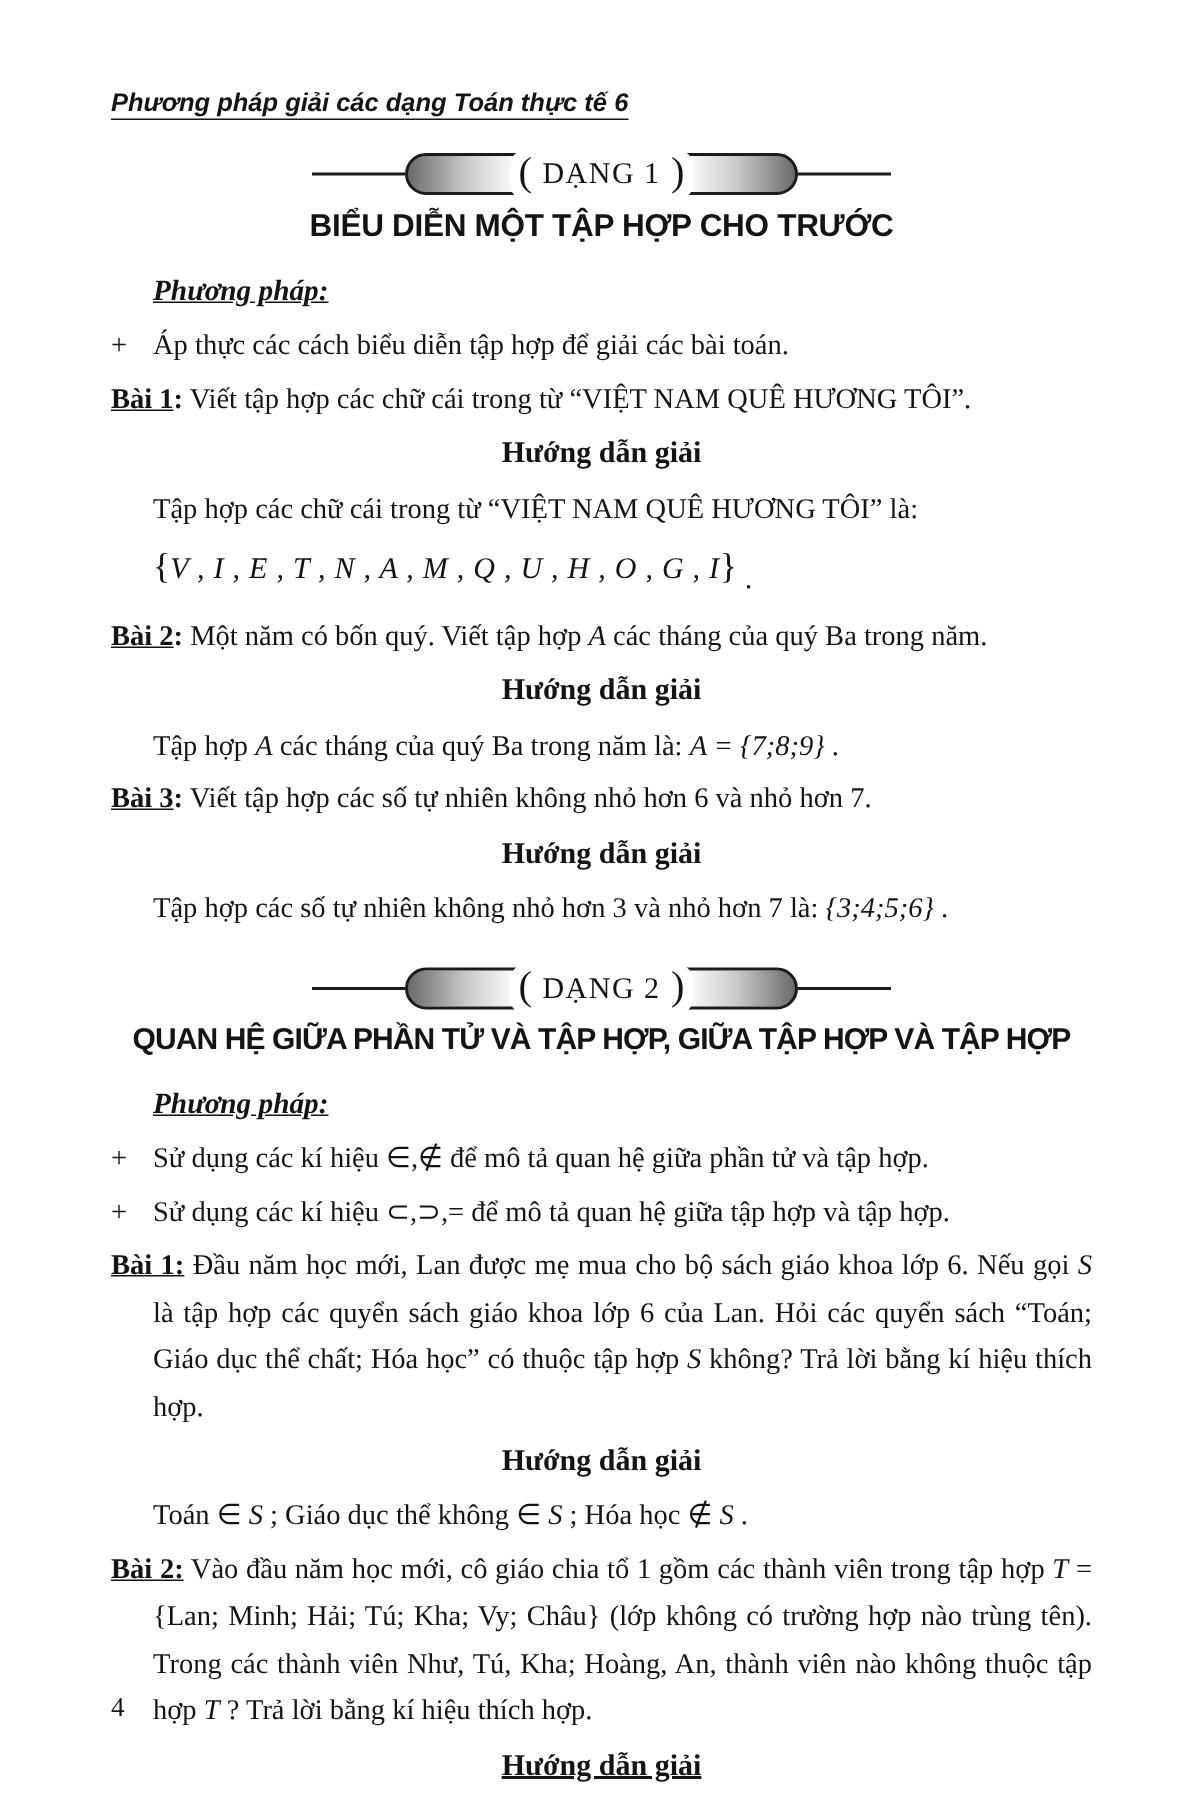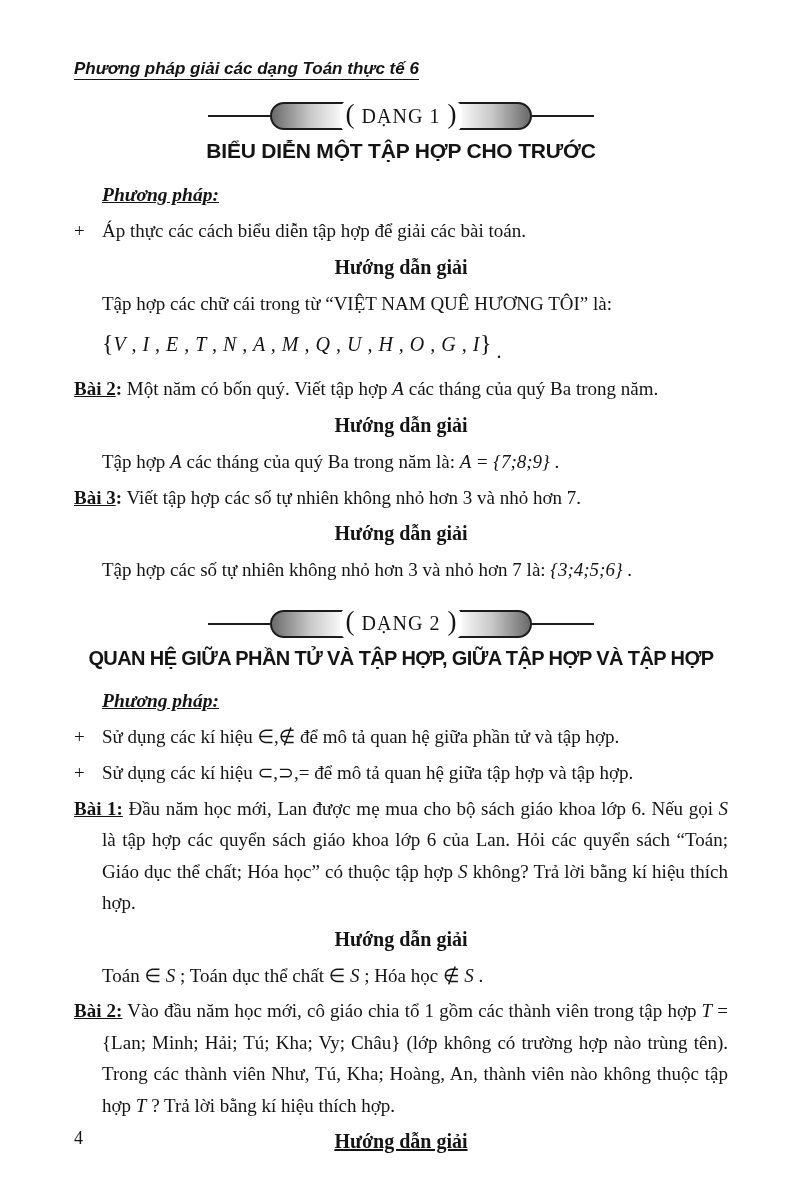--- a/index.html
+++ b/index.html
@@ -84,34 +84,35 @@
 
   <div class="dang-title">BIỂU DIỄN MỘT TẬP HỢP CHO TRƯỚC</div>
 
   <div class="method-heading">Phương pháp:</div>
 
   <div class="plus-row">
     <span class="plus-mark">+</span>
     <span class="plus-text">Áp thực các cách biểu diễn tập hợp để giải các bài toán.</span>
   </div>
 
+  <div class="bai"><span class="bai-label">Bài 1</span><span class="bai-colon">:</span><span> Viết tập hợp các chữ cái trong từ “VIỆT NAM QUÊ HƯƠNG TÔI”.</span></div>
 
   <div class="guide"><span>Hướng dẫn giải</span></div>
 
   <div class="sol">Tập hợp các chữ cái trong từ “VIỆT NAM QUÊ HƯƠNG TÔI” là:</div>
 
   <div class="set-line"><span class="set-brace">{</span><span class="letters">V , I , E , T , N , A , M , Q , U , H , O , G , I</span><span class="set-brace">}</span><span class="set-period">.</span></div>
 
   <div class="bai"><span class="bai-label">Bài 2</span><span class="bai-colon">:</span><span> Một năm có bốn quý. Viết tập hợp </span><span class="math">A</span><span> các tháng của quý Ba trong năm.</span></div>
 
   <div class="guide"><span>Hướng dẫn giải</span></div>
 
   <div class="sol"><span>Tập hợp </span><span class="math">A</span><span> các tháng của quý Ba trong năm là: </span><span class="math">A = {7;8;9}</span><span> .</span></div>
 
-  <div class="bai"><span class="bai-label">Bài 3</span><span class="bai-colon">:</span><span> Viết tập hợp các số tự nhiên không nhỏ hơn 3 và nhỏ hơn 7.</span></div>
+  <div class="bai"><span class="bai-label">Bài 3</span><span class="bai-colon">:</span><span> Viết tập hợp các số tự nhiên không nhỏ hơn 6 và nhỏ hơn 7.</span></div>
 
   <div class="guide"><span>Hướng dẫn giải</span></div>
 
   <div class="sol"><span>Tập hợp các số tự nhiên không nhỏ hơn 3 và nhỏ hơn 7 là: </span><span class="math">{3;4;5;6}</span><span> .</span></div>
 
   <div class="dang-row" style="margin-top:22px;">
     <span class="rule"></span>
     <span class="pill pill-l"></span>
     <span class="badge-label">
         <span class="paren">(</span>
@@ -133,21 +134,21 @@
 
   <div class="plus-row">
     <span class="plus-mark">+</span>
     <span class="plus-text"><span>Sử dụng các kí hiệu </span><span class="sym">⊂,⊃,=</span><span> để mô tả quan hệ giữa tập hợp và tập hợp.</span></span>
   </div>
 
   <div class="bai"><span class="bai-label">Bài 1:</span><span> Đầu năm học mới, Lan được mẹ mua cho bộ sách giáo khoa lớp 6. Nếu gọi </span><span class="math">S</span><span> là tập hợp các quyển sách giáo khoa lớp 6 của Lan. Hỏi các quyển sách “Toán; Giáo dục thể chất; Hóa học” có thuộc tập hợp </span><span class="math">S</span><span> không? Trả lời bằng kí hiệu thích hợp.</span></div>
 
   <div class="guide"><span>Hướng dẫn giải</span></div>
 
-  <div class="sol"><span>Toán </span><span class="math">∈ S</span><span> ; Toán dục thể chất </span><span class="math">∈ S</span><span> ; Hóa học </span><span class="math">∉ S</span><span> .</span></div>
+  <div class="sol"><span>Toán </span><span class="math">∈ S</span><span> ; Giáo dục thể không </span><span class="math">∈ S</span><span> ; Hóa học </span><span class="math">∉ S</span><span> .</span></div>
 
   <div class="bai"><span class="bai-label">Bài 2:</span><span> Vào đầu năm học mới, cô giáo chia tổ 1 gồm các thành viên trong tập hợp </span><span class="math">T</span><span> = {Lan; Minh; Hải; Tú; Kha; Vy; Châu} (lớp không có trường hợp nào trùng tên). Trong các thành viên Như, Tú, Kha; Hoàng, An, thành viên nào không thuộc tập hợp </span><span class="math">T</span><span> ? Trả lời bằng kí hiệu thích hợp.</span></div>
 
   <div class="guide guide-u"><span>Hướng dẫn giải</span></div>
 
   <div class="page-number">4</div>
 
 </div>
 
 </body></html>

